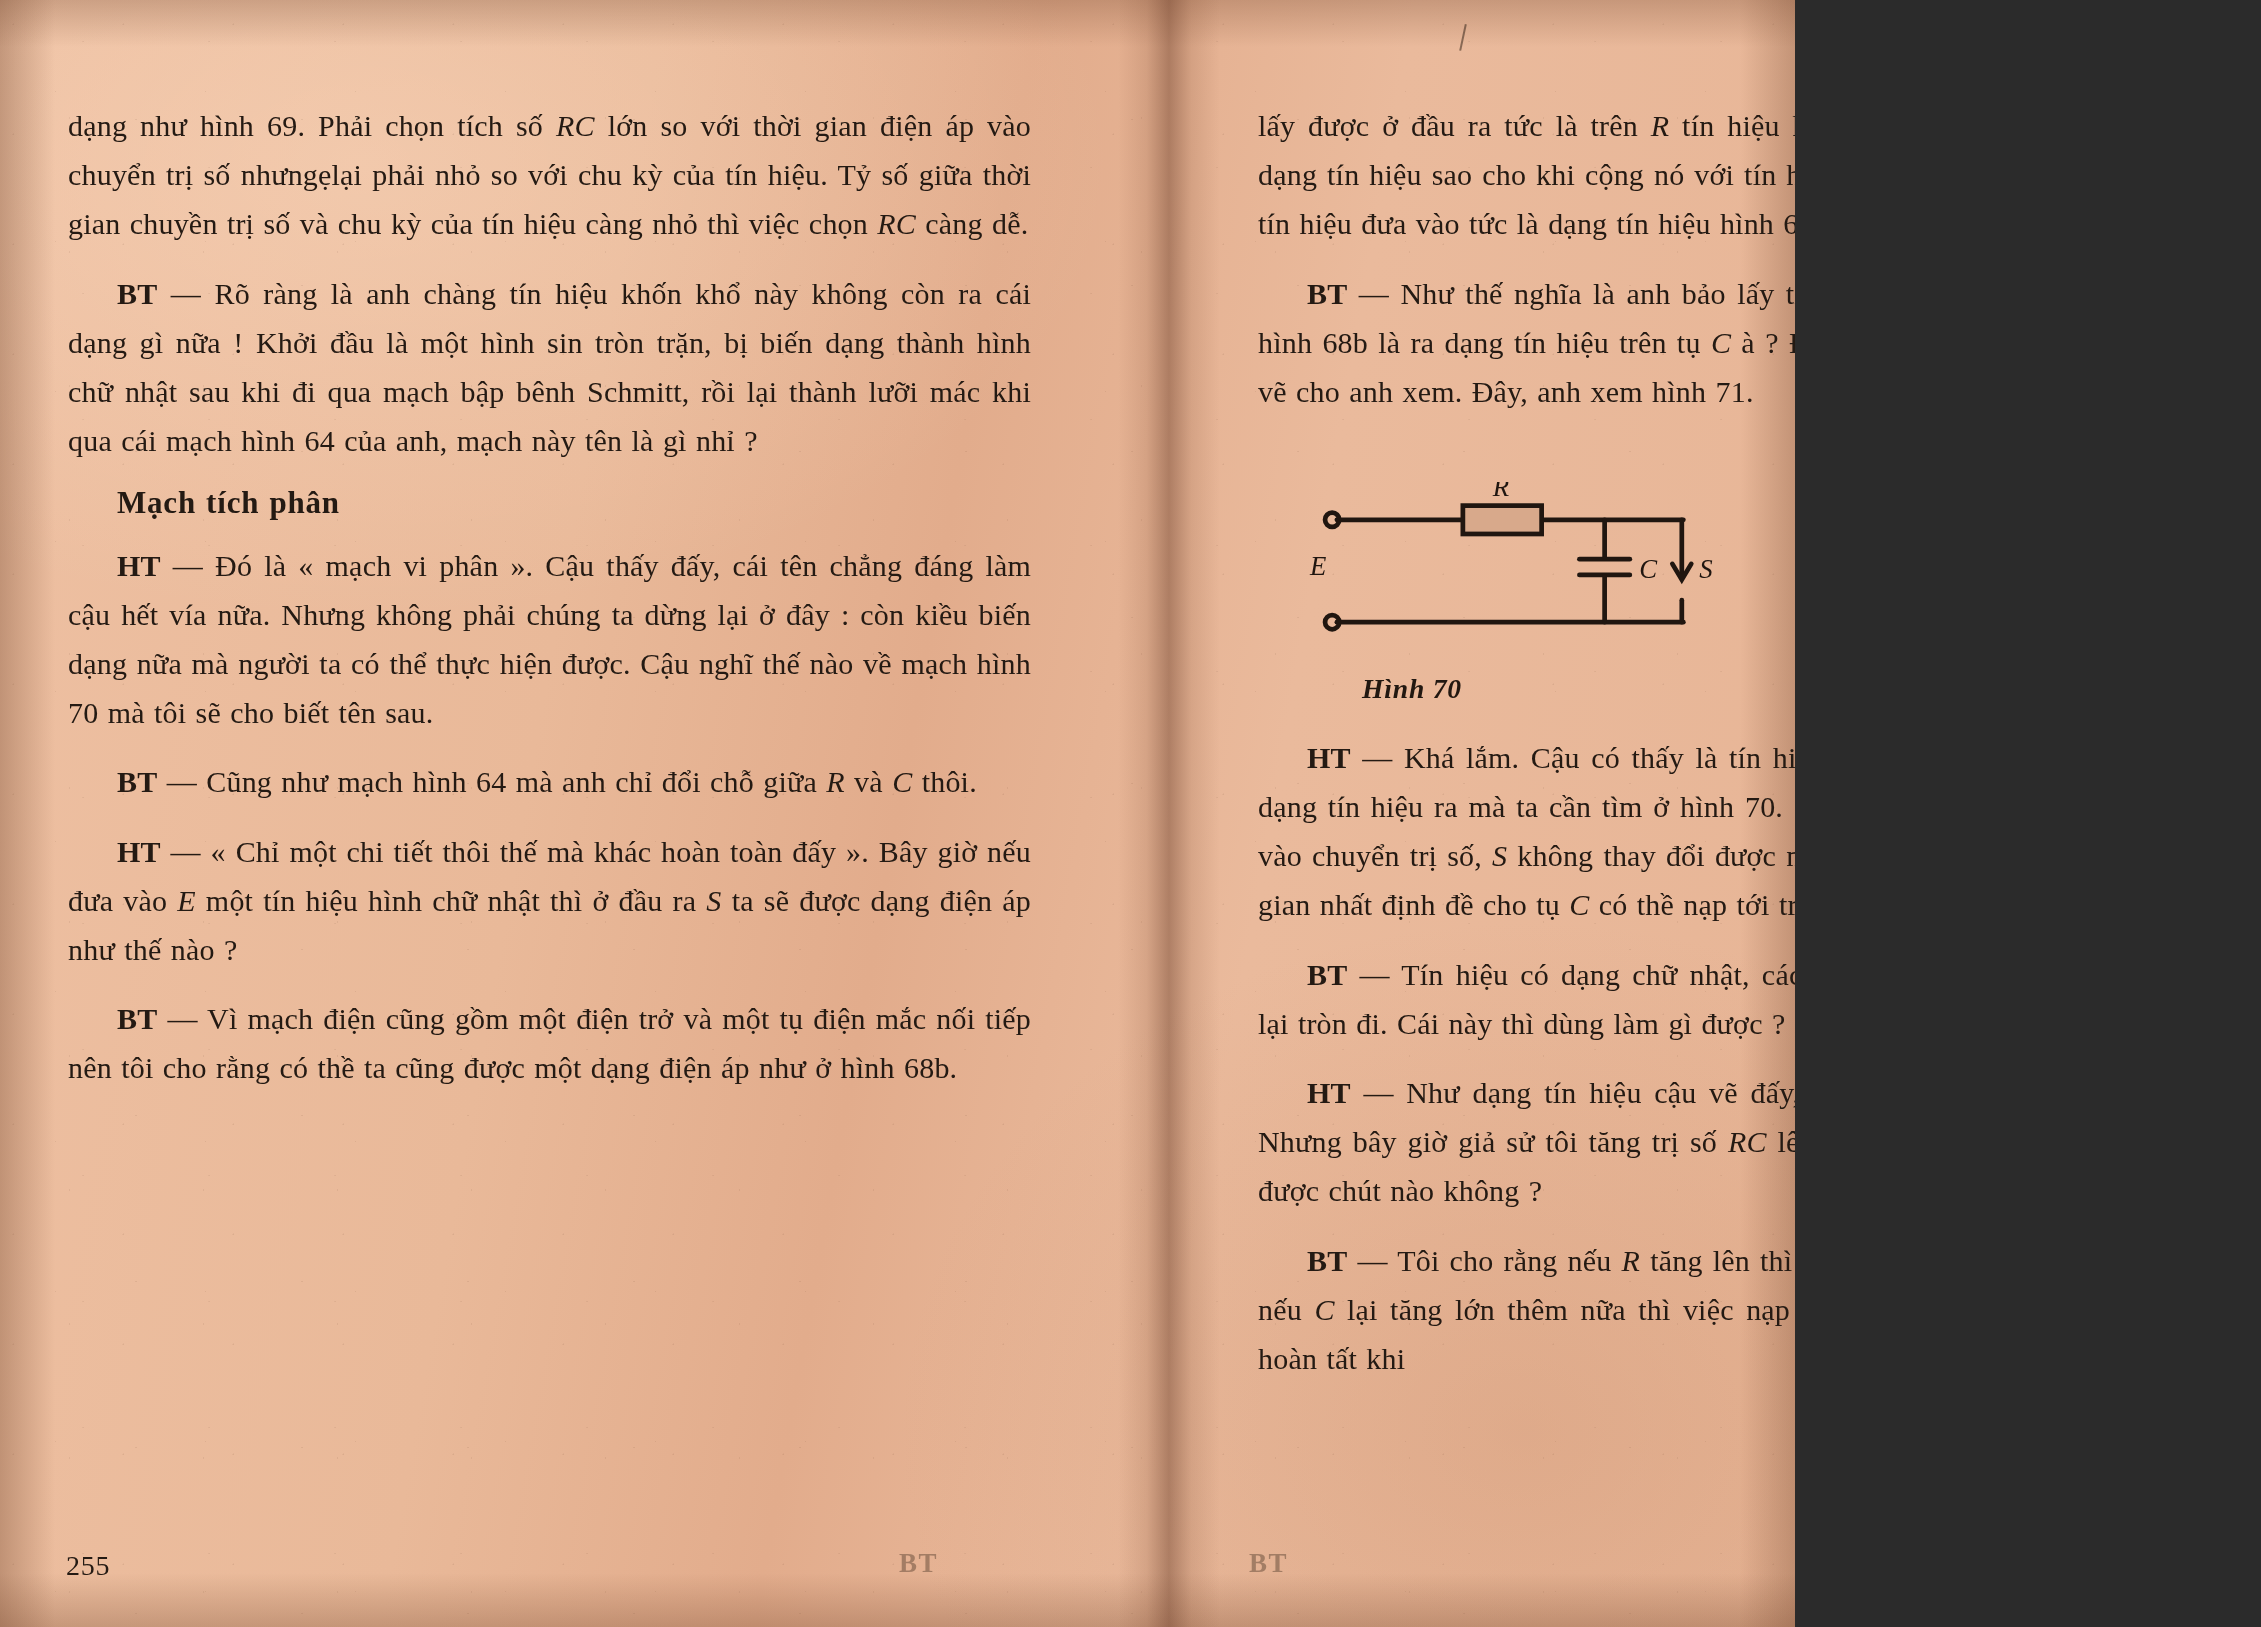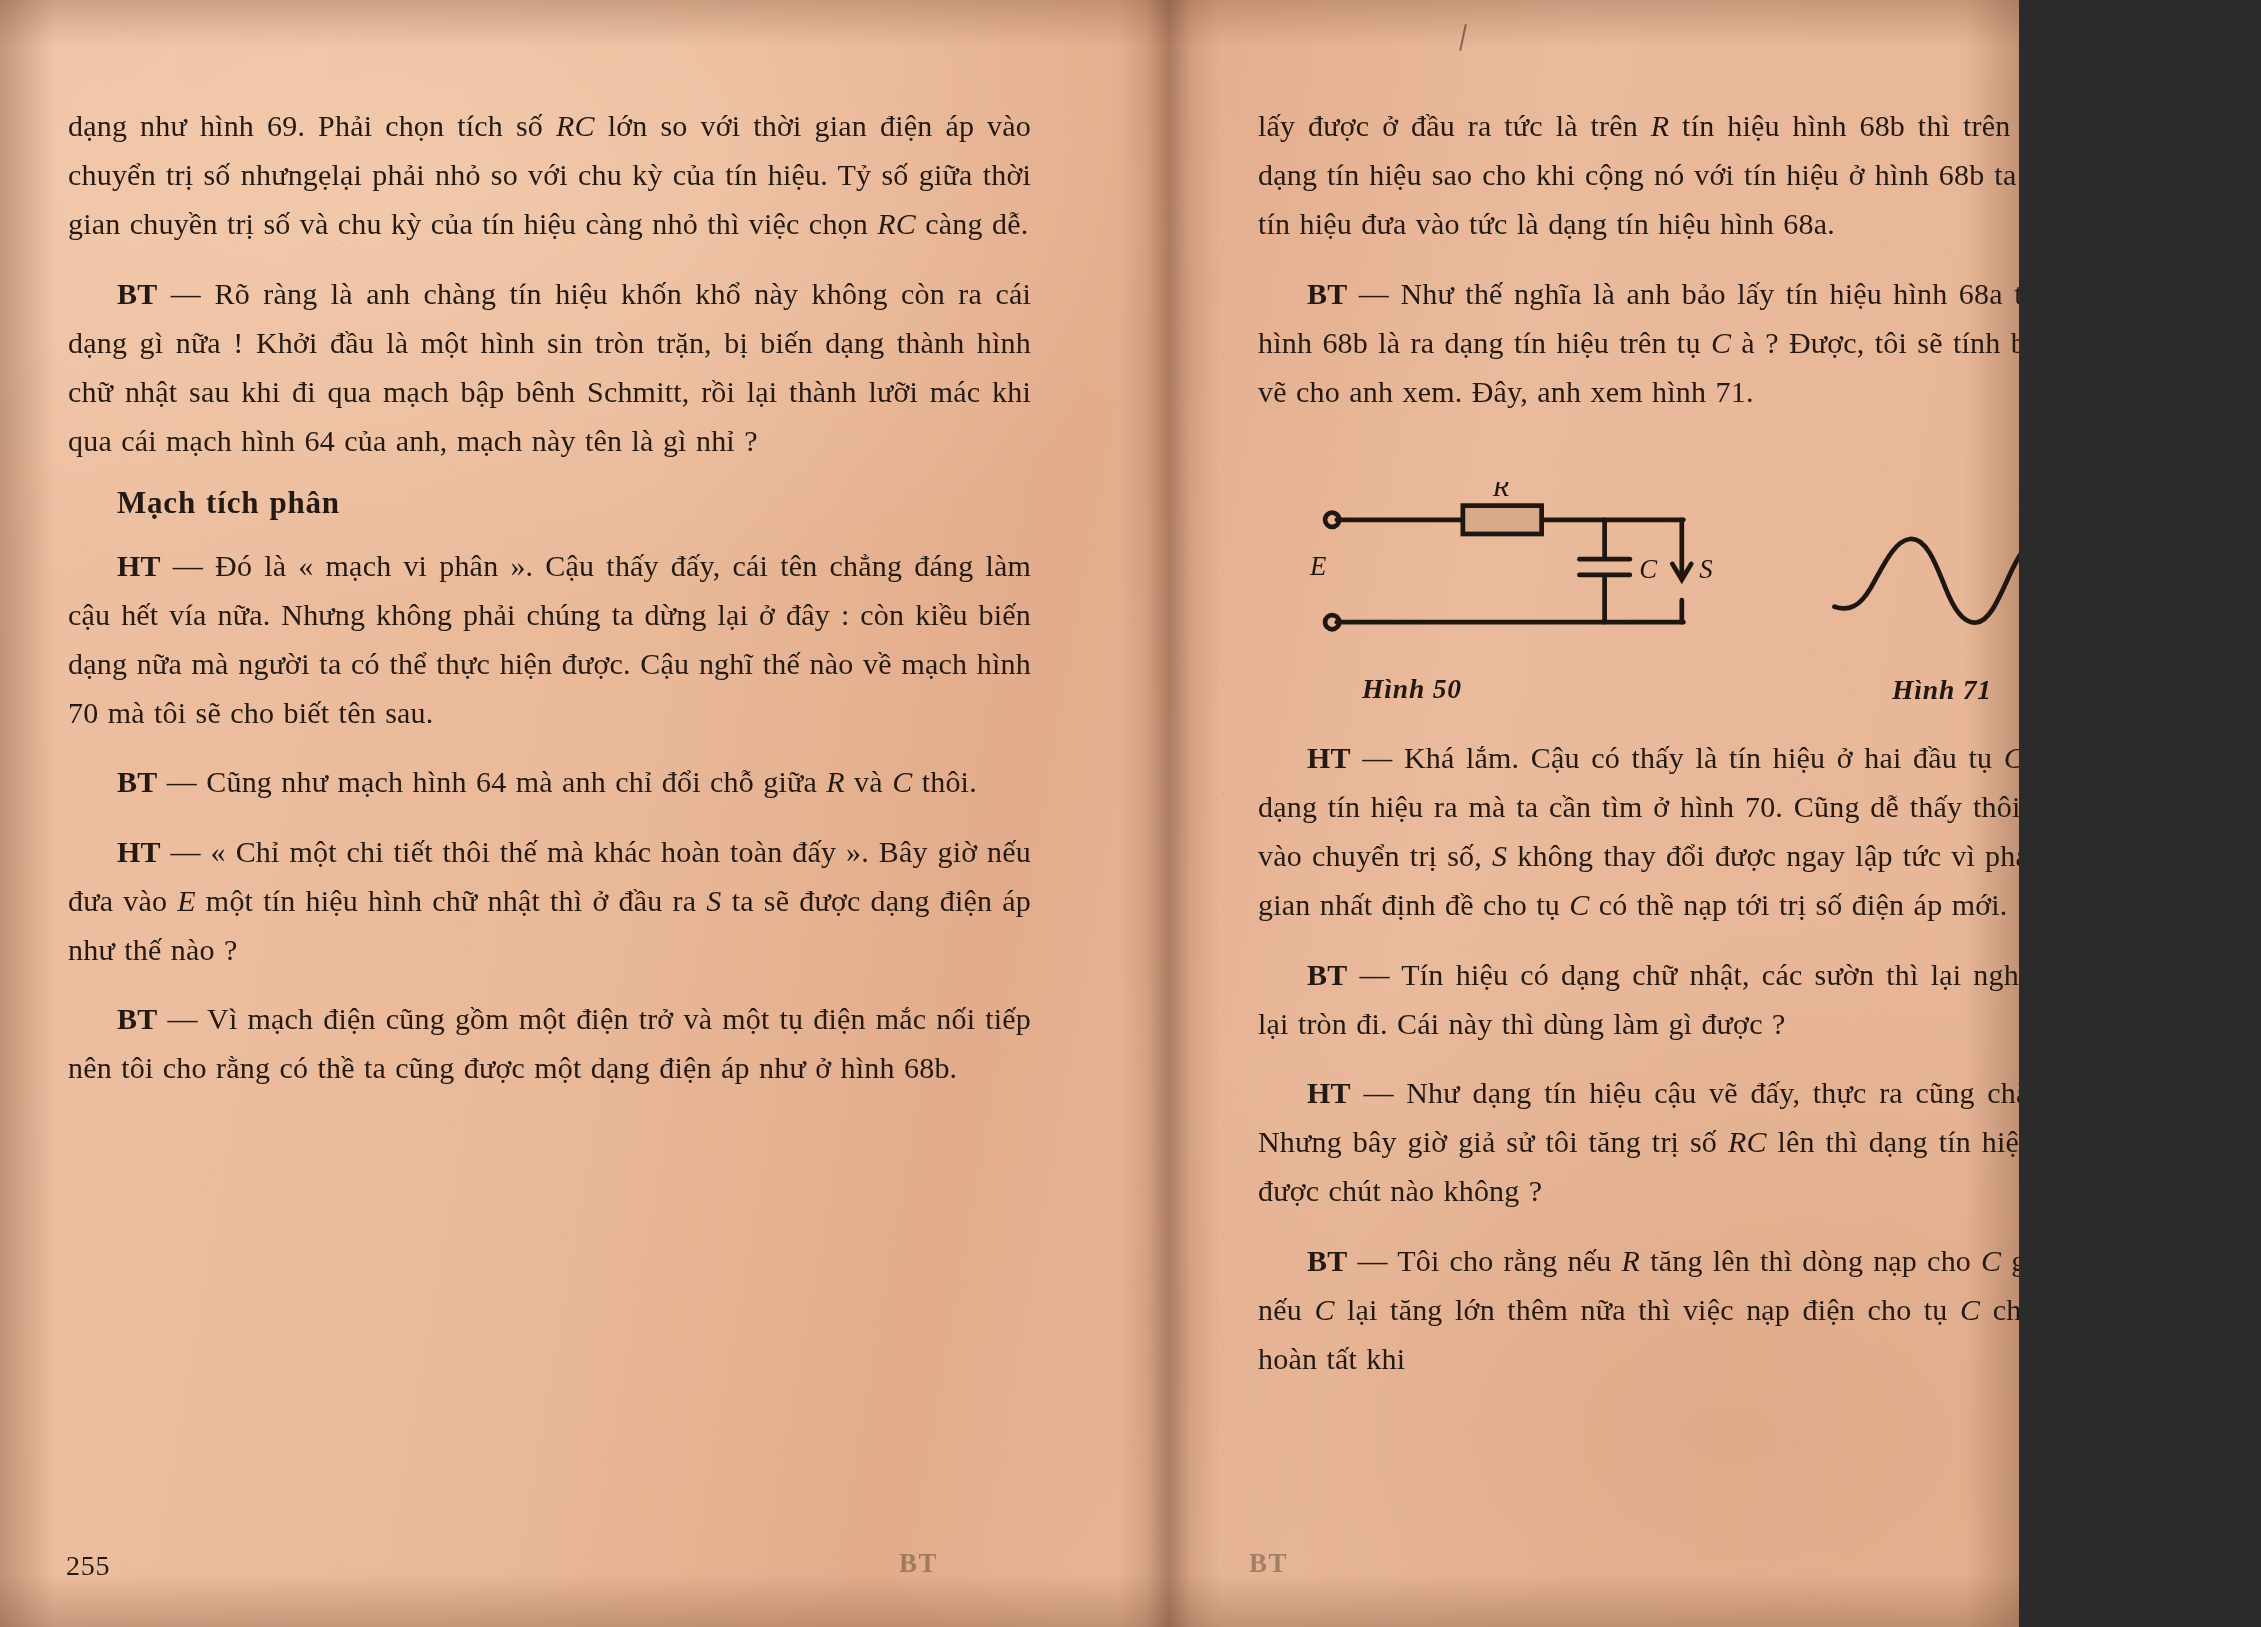--- a/index.html
+++ b/index.html
@@ -2,21 +2,21 @@
 <html style="font-size:12.6px"><head>
 <meta charset="utf-8">
 <style>
   html, body {
     margin: 0;
     padding: 0;
     background: #2b2b2b;
   }
   #page {
     position: relative;
-    width: 2019px;
+    width: 1795px;
     height: 1628px;
     background: #e8b99a;
     overflow: hidden;
     font-family: "Liberation Serif", serif;
   }
   
   .paper-bg {
     position: absolute;
     inset: 0;
     background:
@@ -226,21 +226,21 @@
         </g>
       </svg>
 
       <svg width="394" height="158" viewBox="0 0 500 200" style="position:absolute;left:567px;top:30px;">
         <path d="M12 120 C30 126 44 120 58 96 C74 68 88 36 108 34 C128 32 140 64 152 94
                  C164 124 176 142 192 140 C210 138 222 106 236 76 C250 46 262 30 280 34
                  C298 38 308 72 320 102 C332 132 344 146 360 142 C378 138 390 104 404 74
                  C416 48 430 34 446 40 C460 45 470 62 480 80" fill="none" stroke="#201610" stroke-width="6" stroke-linecap="round" stroke-linejoin="round"></path>
       </svg>
 
-      <div class="fig-caption" id="cap70">Hình 50</div>
+      <div class="fig-caption" id="cap70">Hình 70</div>
       <div class="fig-caption" id="cap71">Hình 71</div>
     </div>
 
     <div class="text-block" style="top: 733px;">
       <p><b>HT</b> — Khá lắm. Cậu có thấy là tín hiệu ở hai đầu tụ <i>C</i> này chính là dạng tín hiệu ra mà ta cần tìm ở hình 70. Cũng dễ thấy thôi : khi điện áp vào chuyển trị số, <i>S</i> không thay đổi được ngay lập tức vì phải có một thời gian nhất định đề cho tụ <i>C</i> có thề nạp tới trị số điện áp mới.</p>
       <p><b>BT</b> — Tín hiệu có dạng chữ nhật, các sườn thì lại nghiêng nhiều và lại tròn đi. Cái này thì dùng làm gì được ?</p>
       <p><b>HT</b> — Như dạng tín hiệu cậu vẽ đấy, thực ra cũng chẳng lý thú gì. Nhưng bây giờ giả sử tôi tăng trị số <i>RC</i> lên thì dạng tín hiệu có cải thiện được chút nào không ?</p>
       <p><b>BT</b> — Tôi cho rằng nếu <i>R</i> tăng lên thì dòng nạp cho <i>C</i> giảm đi đã thế nếu <i>C</i> lại tăng lớn thêm nữa thì việc nạp điện cho tụ <i>C</i> chưa phải là đã hoàn tất khi</p>
     </div>
 

